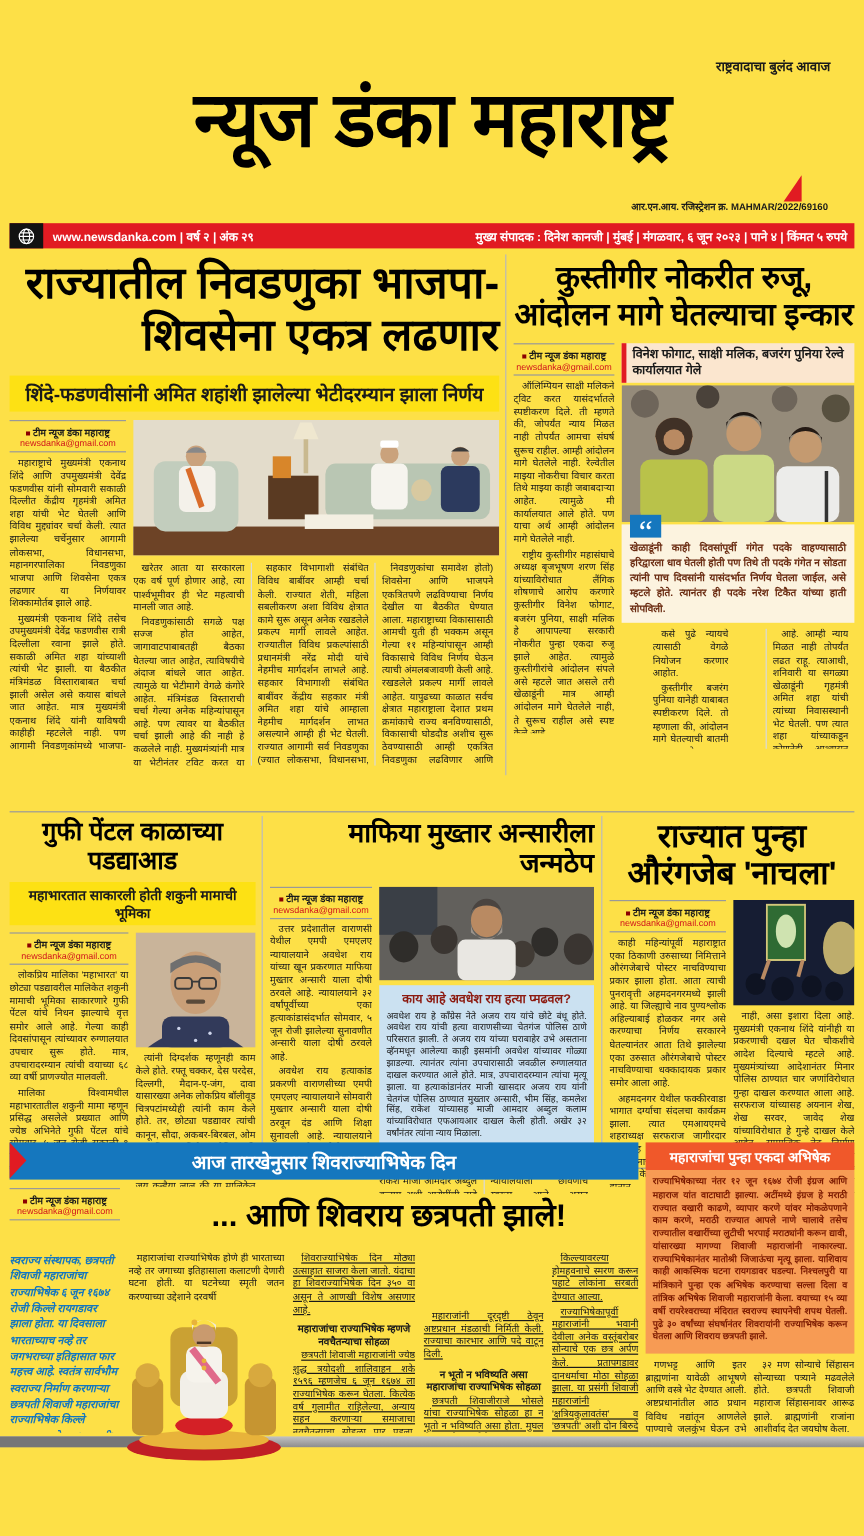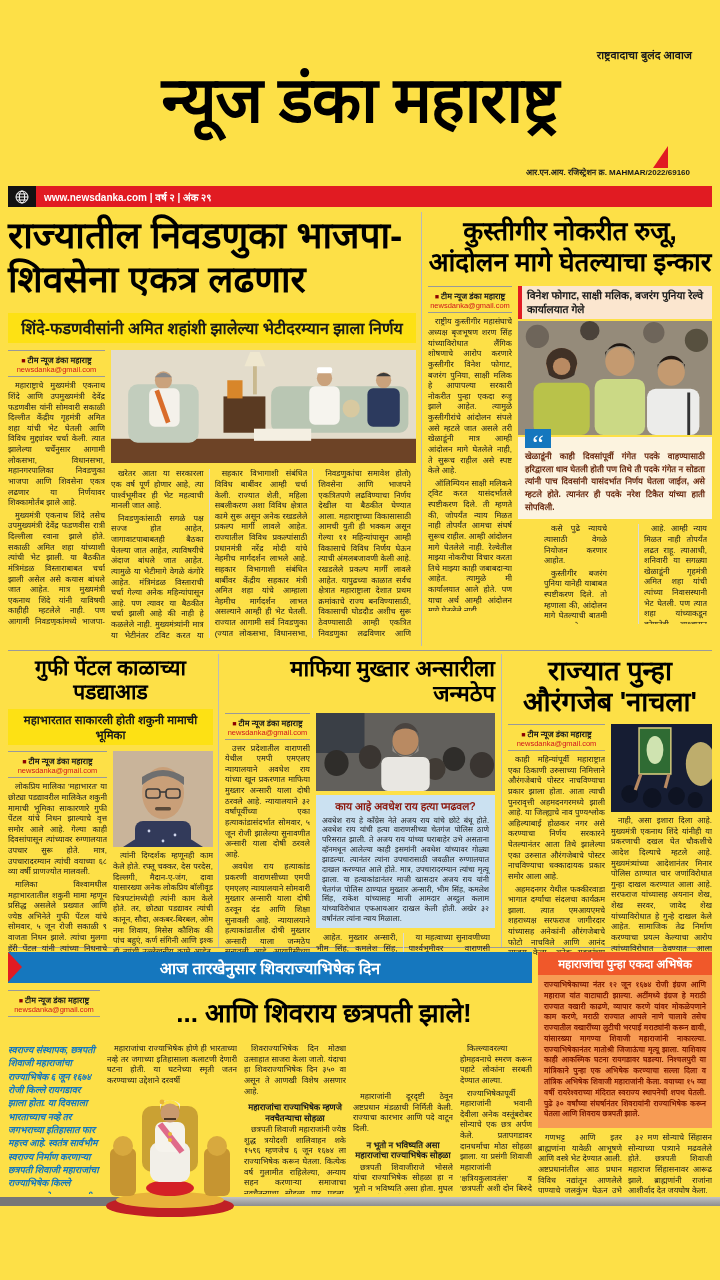--- a/index.html
+++ b/index.html
@@ -25,21 +25,21 @@
   .byline-email{font-size:7.5px;color:#d0151c;display:block;}
   .btext{font-size:8px;line-height:1.33;text-align:justify;overflow:hidden;}
   .btext p{margin:0 0 2px;text-indent:7px;}
   .photo{width:100%;display:block;}
   .photo svg{display:block;width:100%;height:100%;}
   h1,h2,h3{font-weight:800;color:#000;}
   
   .top-band{position:absolute;top:212px;left:8px;width:704px;height:434px;display:flex;}
   .lead-left{width:414px;flex:none;border-right:1px solid #b9b9b9;padding-right:5px;box-sizing:border-box;}
   .lead-right{flex:1;padding-left:6px;box-sizing:border-box;min-width:0;}
-  .ll-headline{font-size:37px;line-height:1.18;text-align:left;margin:2px 0 12px;}
+  .ll-headline{font-size:37px;line-height:1.18;text-align:right;margin:2px 0 12px;}
   .yellow-sub{background:#fde114;font-weight:800;font-size:16px;text-align:center;padding:4px 2px;margin-top:7px;}
   .ll-body{display:flex;gap:6px;margin-top:7px;height:288px;}
   .ll-col1{width:97px;flex:none;}
   .ll-col1 .btext{height:244px;}
   .ll-right{flex:1;display:flex;flex-direction:column;min-width:0;}
   .ll-photo{height:113px;flex:none;}
   .ll-cols3{display:flex;margin-top:6px;flex:1;min-height:0;}
   .ll-cols3 .c{flex:1;padding:0 5px;border-left:1px solid #d9d9d9;min-width:0;}
   .ll-cols3 .c:first-child{border-left:none;padding-left:0;}
   .ll-cols3 .btext{height:100%;}
@@ -53,21 +53,21 @@
   .quote-box{background:#fcf3df;padding:0 7px 6px;margin-top:2px;}
   .quote-icon{width:26px;height:19px;background:#1577be;color:#fff;font-family:"Liberation Serif",serif;
               font-size:26px;line-height:30px;text-align:center;margin:-8px 0 2px 0;position:relative;z-index:2;}
   .quote-icon::before{content:"\201C";}
   .quote-text{font-size:8.4px;font-weight:700;color:#6b2c12;line-height:1.5;text-align:justify;}
   .lr-cols2{display:flex;margin-top:5px;flex:1;min-height:0;}
   .lr-cols2 .c{flex:1;padding:0 5px;border-left:1px solid #d9d9d9;min-width:0;margin-left:26px;}
   .lr-cols2 .c:first-child{border-left:none;padding-left:0;}
   .lr-cols2 .btext{height:100%;}
   
-  .mid-band{position:absolute;top:650px;left:8px;width:704px;height:298px;border-top:1px solid #9a9a9a;
+  .mid-band{position:absolute;top:676px;left:8px;width:704px;height:298px;border-top:1px solid #9a9a9a;
             border-bottom:1px solid #9a9a9a;display:flex;box-sizing:border-box;padding-top:3px;}
   .mid-a{width:211px;flex:none;border-right:1px solid #bbb;padding-right:5px;box-sizing:border-box;}
   .mid-b{width:283px;flex:none;border-right:1px solid #bbb;padding:0 6px;box-sizing:border-box;}
   .mid-c{flex:1;padding-left:6px;min-width:0;}
   .ma-headline{font-size:21px;line-height:1.15;text-align:center;margin:2px 0 0;}
   .ma-sub{background:#fde114;font-size:11.5px;font-weight:800;text-align:center;padding:3px 1px;margin-top:5px;}
   .ma-body{display:flex;gap:6px;margin-top:6px;height:214px;}
   .ma-c1{width:99px;flex:none;}
   .ma-c1 .btext{height:172px;}
   .ma-c2{flex:1;min-width:0;}
@@ -104,21 +104,21 @@
                padding:5px 6px;flex:1;overflow:hidden;font-weight:600;}
   .shiv-byline{position:absolute;top:990px;left:8px;width:92px;}
   .shiv-headline{position:absolute;top:994px;left:112px;width:424px;font-size:26px;font-weight:800;text-align:center;color:#000;}
   .shiv-cols{position:absolute;top:1044px;left:8px;width:524px;height:150px;display:flex;gap:7px;}
   .sc-blue{width:92px;flex:none;color:#1577be;font-family:"Liberation Serif",serif;font-style:italic;
            font-weight:700;font-size:9.2px;line-height:1.45;overflow:hidden;}
   .sc-img{width:130px;flex:none;overflow:visible;}
   .sc-c{width:102px;flex:none;}
   .sc-d{width:100px;flex:none;margin-top:48px;}
   .sc-e{flex:1;min-width:0;}
-  .sc-c .btext,.sc-d .btext,.sc-e .btext{height:auto;}
+  .sc-c .btext,.sc-d .btext,.sc-e .btext{height:auto;text-decoration:underline;}
   .sc-c,.sc-d,.sc-e{overflow:hidden;}
   .shiv-sub{font-size:8.4px;font-weight:800;text-align:center;margin:3px 0 2px;line-height:1.25;}
   .shiv-mini{position:absolute;top:1133px;left:538px;width:174px;height:62px;display:flex;gap:6px;}
   .shiv-mini .c{flex:1;overflow:hidden;min-width:0;}
   .page-edge{position:absolute;top:1197px;left:0;width:720px;height:9px;background:linear-gradient(180deg,#c2c2c2,#8d8d8d);}
   .page-edge-dark{position:absolute;top:1197px;left:0;width:205px;height:9px;background:#777;}
   .shivaji{position:absolute;top:1072px;left:100px;width:140px;height:146px;z-index:5;}
   .shivaji svg{width:100%;height:100%;display:block;}
 </style>
 </head>
@@ -135,20 +135,21 @@
     <span class="globe-box">
       <svg width="14" height="14" viewBox="0 0 14 14">
           <circle cx="7" cy="7" r="6" fill="none" stroke="#fff" stroke-width="1"></circle>
           <ellipse cx="7" cy="7" rx="2.7" ry="6" fill="none" stroke="#fff" stroke-width="1"></ellipse>
           <line x1="1" y1="7" x2="13" y2="7" stroke="#fff" stroke-width="1"></line>
           <line x1="2" y1="4" x2="12" y2="4" stroke="#fff" stroke-width="1"></line>
           <line x1="2" y1="10" x2="12" y2="10" stroke="#fff" stroke-width="1"></line>
         </svg>
     </span>
     <span class="info-left">www.newsdanka.com | वर्ष २ | अंक २९</span>
+    <span class="info-right">मुख्य संपादक : दिनेश कानजी | मुंबई | मंगळवार, ६ जून २०२३ | पाने ४ | किंमत ५ रुपये</span>
   </div>
 
   <div class="top-band">
 
     <div class="lead-left">
       <h1 class="ll-headline">राज्यातील निवडणुका भाजपा-शिवसेना एकत्र लढणार</h1>
       <div class="yellow-sub">शिंदे-फडणवीसांनी अमित शहांशी झालेल्या भेटीदरम्यान झाला निर्णय</div>
       <div class="ll-body">
         <div class="ll-col1">
           <div class="byline">
@@ -209,22 +210,22 @@
 
     <div class="lead-right">
       <h2 class="lr-headline">कुस्तीगीर नोकरीत रुजू, आंदोलन मागे घेतल्याचा इन्कार</h2>
       <div class="lr-body">
         <div class="lr-col1">
           <div class="byline">
             <span class="byline-team">टीम न्यूज डंका महाराष्ट्र</span>
             <span class="byline-email">newsdanka@gmail.com</span>
           </div>
           <div class="btext">
+              <p>ऑलिम्पियन साक्षी मलिकने ट्विट करत यासंदर्भातले स्पष्टीकरण दिले. ती म्हणते की, जोपर्यंत न्याय मिळत नाही तोपर्यंत आमचा संघर्ष सुरूच राहील. आम्ही आंदोलन मागे घेतलेले नाही. रेल्वेतील माझ्या नोकरीचा विचार करता तिथे माझ्या काही जबाबदाऱ्या आहेत. त्यामुळे मी कार्यालयात आले होते. पण याचा अर्थ आम्ही आंदोलन मागे घेतलेले नाही.</p>
               <p>राष्ट्रीय कुस्तीगीर महासंघाचे अध्यक्ष बृजभूषण शरण सिंह यांच्याविरोधात लैंगिक शोषणाचे आरोप करणारे कुस्तीगीर विनेश फोगाट, बजरंग पुनिया, साक्षी मलिक हे आपापल्या सरकारी नोकरीत पुन्हा एकदा रुजू झाले आहेत. त्यामुळे कुस्तीगीरांचे आंदोलन संपले असे म्हटले जात असले तरी खेळाडूंनी मात्र आम्ही आंदोलन मागे घेतलेले नाही, ते सुरूच राहील असे स्पष्ट केले आहे.</p>
-              <p>ऑलिम्पियन साक्षी मलिकने ट्विट करत यासंदर्भातले स्पष्टीकरण दिले. ती म्हणते की, जोपर्यंत न्याय मिळत नाही तोपर्यंत आमचा संघर्ष सुरूच राहील. आम्ही आंदोलन मागे घेतलेले नाही. रेल्वेतील माझ्या नोकरीचा विचार करता तिथे माझ्या काही जबाबदाऱ्या आहेत. त्यामुळे मी कार्यालयात आले होते. पण याचा अर्थ आम्ही आंदोलन मागे घेतलेले नाही.</p>
             </div>
         </div>
         <div class="lr-right">
           <div class="caption-box">विनेश फोगाट, साक्षी मलिक, बजरंग पुनिया रेल्वे कार्यालयात गेले</div>
           <div class="photo lr-photo">
             <svg viewBox="0 0 200 118" preserveAspectRatio="none">
               <rect width="200" height="118" fill="#958b7a"></rect>
               <circle cx="20" cy="16" r="12" fill="#6e655a"></circle>
                 <circle cx="74" cy="10" r="10" fill="#4a423a"></circle>
               <circle cx="140" cy="12" r="11" fill="#6e655a"></circle>

